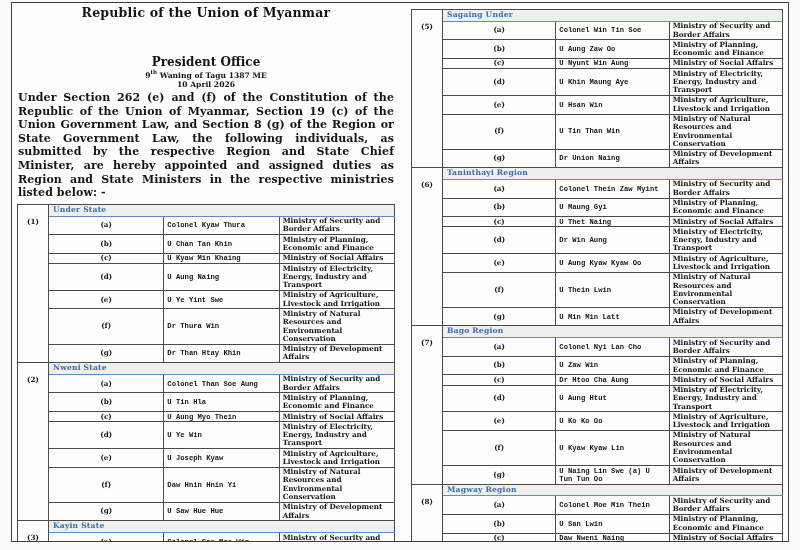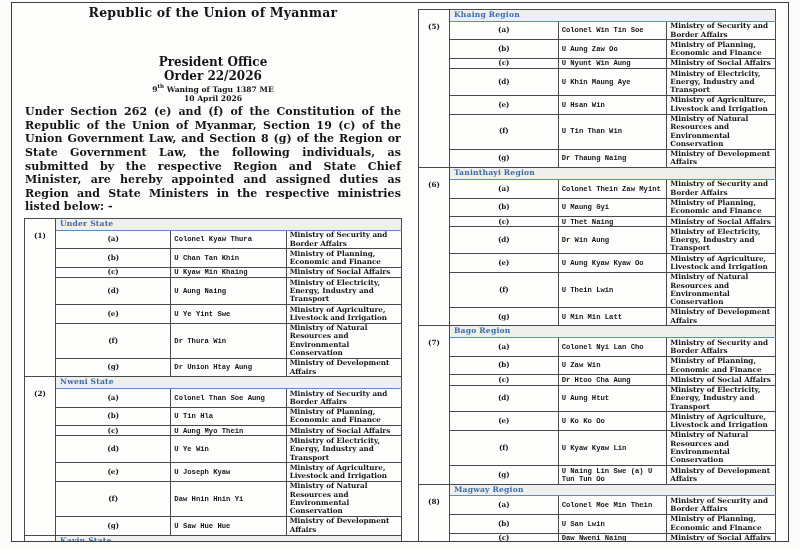--- a/index.html
+++ b/index.html
@@ -1,20 +1,20 @@
 <!DOCTYPE html>
 <html style="--accent: #3a6daa; --accent-border: #5b8cc4;"><head>
 <meta charset="utf-8">
 <style>
   html,body{margin:0;padding:0;width:800px;height:550px;background:#fbfbf9;overflow:hidden;}
   body{font-family:"DejaVu Serif", serif;font-weight:700;color:#151515;
        -webkit-font-smoothing:antialiased;}
   .page{position:absolute;left:11px;top:2px;width:778px;height:540px;
         border:1px solid #3c3c3c;background:#fdfdfb;box-sizing:border-box;
-        display:flex;gap:16px;padding:3px 12px;overflow:hidden;}
+        display:flex;gap:16px;padding:3px 5px;overflow:hidden;}
   .col{box-sizing:border-box;}
   .col-left{width:378px;flex:0 0 auto;}
   .col-right{flex:1 1 auto;padding-top:3px;}
   
   .doc-header{text-align:center;}
   .h1{font-size:12.5px;line-height:1.18;letter-spacing:.2px;}
   .h2{font-size:12px;line-height:1.18;margin-top:34px;}
   .h3{font-size:12px;line-height:1.18;}
   .date-line{font-size:7.6px;line-height:1.22;font-weight:700;}
   .date-line sup{font-size:5.5px;}
@@ -34,21 +34,20 @@
      letter-spacing:.2px;padding:1px 4px;}
 </style>
 </head>
 <body>
 
 <div class="page">
   <div class="col col-left">
     <div class="doc-header">
       <div class="h1">Republic of the Union of Myanmar</div>
       <div class="h2">President Office</div>
-      <div class="h3">Order 22/2026</div>
       <div class="date-line"><span>9</span><sup>th</sup><span> Waning of Tagu 1387 ME</span></div>
       <div class="date-line">10 April 2026</div>
       <div class="intro">Under Section 262 (e) and (f) of the Constitution of the Republic of the Union of Myanmar, Section 19 (c) of the Union Government Law, and Section 8 (g) of the Region or State Government Law, the following individuals, as submitted by the respective Region and State Chief Minister, are hereby appointed and assigned duties as Region and State Ministers in the respective ministries listed below: -</div>
     </div>
     <table>
       <tbody id="tbl-left">
           <tr class="section-header">
             <td class="num" rowspan="8">(1)</td>
             <td colspan="3" class="sec-title">Under State</td>
           </tr>
@@ -77,21 +76,21 @@
             <td class="name">U Ye Yint Swe</td>
             <td class="ministry">Ministry of Agriculture, Livestock and Irrigation</td>
           </tr>
           <tr>
             <td class="letter">(f)</td>
             <td class="name">Dr Thura Win</td>
             <td class="ministry">Ministry of Natural Resources and Environmental Conservation</td>
           </tr>
           <tr>
             <td class="letter">(g)</td>
-            <td class="name">Dr Union Htay Aung</td>
+            <td class="name">Dr Than Htay Khin</td>
             <td class="ministry">Ministry of Development Affairs</td>
           </tr>
           <tr class="section-header">
             <td class="num" rowspan="8">(2)</td>
             <td colspan="3" class="sec-title">Nweni State</td>
           </tr>
           <tr>
             <td class="letter">(a)</td>
             <td class="name">Colonel Than Soe Aung</td>
             <td class="ministry">Ministry of Security and Border Affairs</td>
@@ -146,21 +145,21 @@
             <td class="ministry">Ministry of Social Affairs</td>
           </tr>
         </tbody>
     </table>
   </div>
   <div class="col col-right">
     <table>
       <tbody id="tbl-right">
           <tr class="section-header">
             <td class="num" rowspan="8">(5)</td>
-            <td colspan="3" class="sec-title">Khaing Region</td>
+            <td colspan="3" class="sec-title">Sagaing Under</td>
           </tr>
           <tr>
             <td class="letter">(a)</td>
             <td class="name">Colonel Win Tin Soe</td>
             <td class="ministry">Ministry of Security and Border Affairs</td>
           </tr>
           <tr>
             <td class="letter">(b)</td>
             <td class="name">U Aung Zaw Oo</td>
             <td class="ministry">Ministry of Planning, Economic and Finance</td>
@@ -180,21 +179,21 @@
             <td class="name">U Hsan Win</td>
             <td class="ministry">Ministry of Agriculture, Livestock and Irrigation</td>
           </tr>
           <tr>
             <td class="letter">(f)</td>
             <td class="name">U Tin Than Win</td>
             <td class="ministry">Ministry of Natural Resources and Environmental Conservation</td>
           </tr>
           <tr>
             <td class="letter">(g)</td>
-            <td class="name">Dr Thaung Naing</td>
+            <td class="name">Dr Union Naing</td>
             <td class="ministry">Ministry of Development Affairs</td>
           </tr>
           <tr class="section-header">
             <td class="num" rowspan="8">(6)</td>
             <td colspan="3" class="sec-title">Taninthayi Region</td>
           </tr>
           <tr>
             <td class="letter">(a)</td>
             <td class="name">Colonel Thein Zaw Myint</td>
             <td class="ministry">Ministry of Security and Border Affairs</td>

